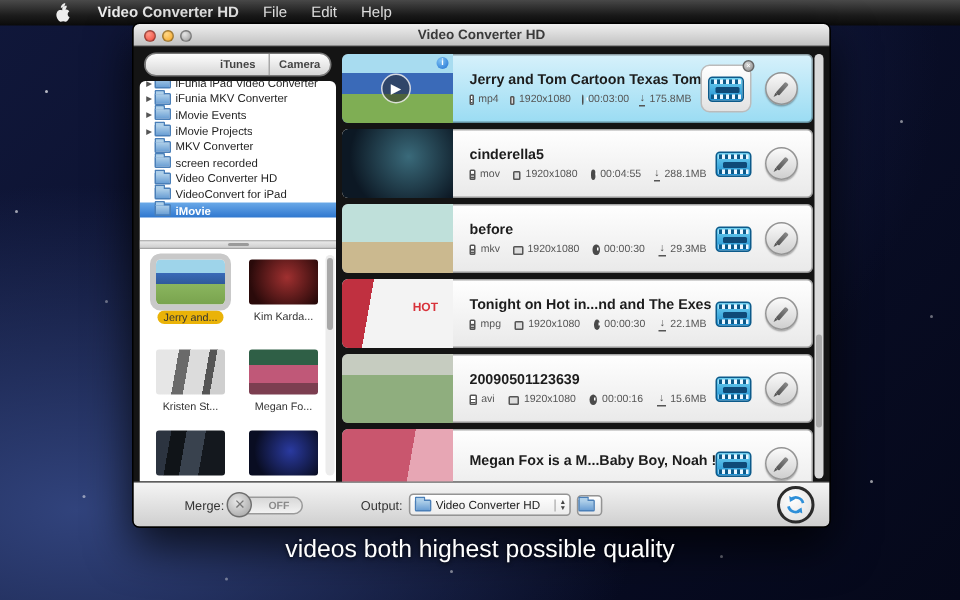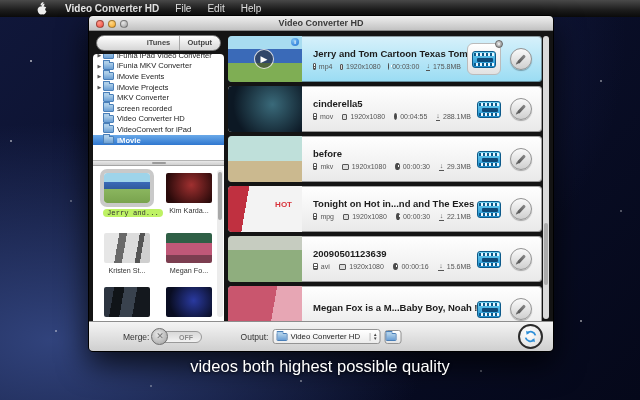--- a/index.html
+++ b/index.html
@@ -59,21 +59,21 @@
   .f-label { white-space:nowrap; overflow:hidden; }
   .split { flex:0 0 6px; background:linear-gradient(#e8e8e8,#cfcfcf); border-top:1px solid #b5b5b5;
     border-bottom:1px solid #a5a5a5; display:flex; align-items:center; justify-content:center; }
   .split i { width:14px; height:2px; border-radius:1px; background:#9a9a9a; }
   .thumb-grid { flex:1 1 auto; position:relative; padding:7px 8px 0 10px; display:flex;
     flex-wrap:wrap; column-gap:14px; row-gap:12px; overflow:hidden; align-content:flex-start; }
   .tcell { width:48px; text-align:center; }
   .tcell .tmb { width:46px; height:30px; margin:0 auto; border-radius:2px; position:relative; }
   .tcell .tlabel { margin-top:3px; font-size:7.2px; color:#333; white-space:nowrap; overflow:hidden; }
   .tcell.sel .tmb { outline:4px solid #c9c9c9; border-radius:3px; }
-  .tcell.sel .tlabel { background:#bef264; border-radius:5px; display:inline-block; padding:0 4px;font-family:Liberation Mono, monospace; }
+  .tcell.sel .tlabel { background:#eab308; border-radius:5px; display:inline-block; padding:0 4px; }
   .s1 { background:linear-gradient(180deg,#9ed4ea 0%,#9ed4ea 30%,#3a6ab8 30%,#2f5a9a 55%,#8ab55e 55%,#79a34e 100%); }
   .s2 { background:radial-gradient(circle at 55% 40%, #a03030, #2a0a0a 80%); }
   .s3 { background:linear-gradient(100deg,#e6e6e6 0 30%,#6a6a6a 30% 45%,#dcdcdc 45% 70%,#555 70% 80%,#cfcfcf 80%); }
   .s4 { background:linear-gradient(180deg,#2f5f46 0 35%,#c05878 35% 75%,#7c3e50 75%); }
   .s5 { background:linear-gradient(100deg,#2c3440 0 20%,#101418 20% 40%,#39424e 40% 65%,#14181e 65%); }
   .s6 { background:radial-gradient(circle at 60% 45%, #2a3aa0, #090d22 75%); }
   .tg-scroll { position:absolute; right:1px; top:4px; bottom:4px; width:6px;
     background:#ececec; border-radius:3px; }
   .tg-scroll i { position:absolute; top:2px; left:1px; width:4px; height:48px;
     border-radius:2px; background:#a8a8a8; }
@@ -200,21 +200,21 @@
     </div>
     <div class="wtitle">Video Converter HD</div>
   </div>
 
   <div class="content">
 
     <div class="sidebar">
       <div class="seg">
         <div class="seg-item active">Movies</div>
         <div class="seg-item">iTunes</div>
-        <div class="seg-item">Output</div>
+        <div class="seg-item">Camera</div>
       </div>
       <div class="panel">
         <div class="folder-list">
           <div class="f-row clip">
               <span class="tri">▶</span>
               <span class="f-icon"></span>
               <span class="f-label">iFunia iPad Video Converter</span>
             </div>
           <div class="f-row">
               <span class="tri">▶</span>

